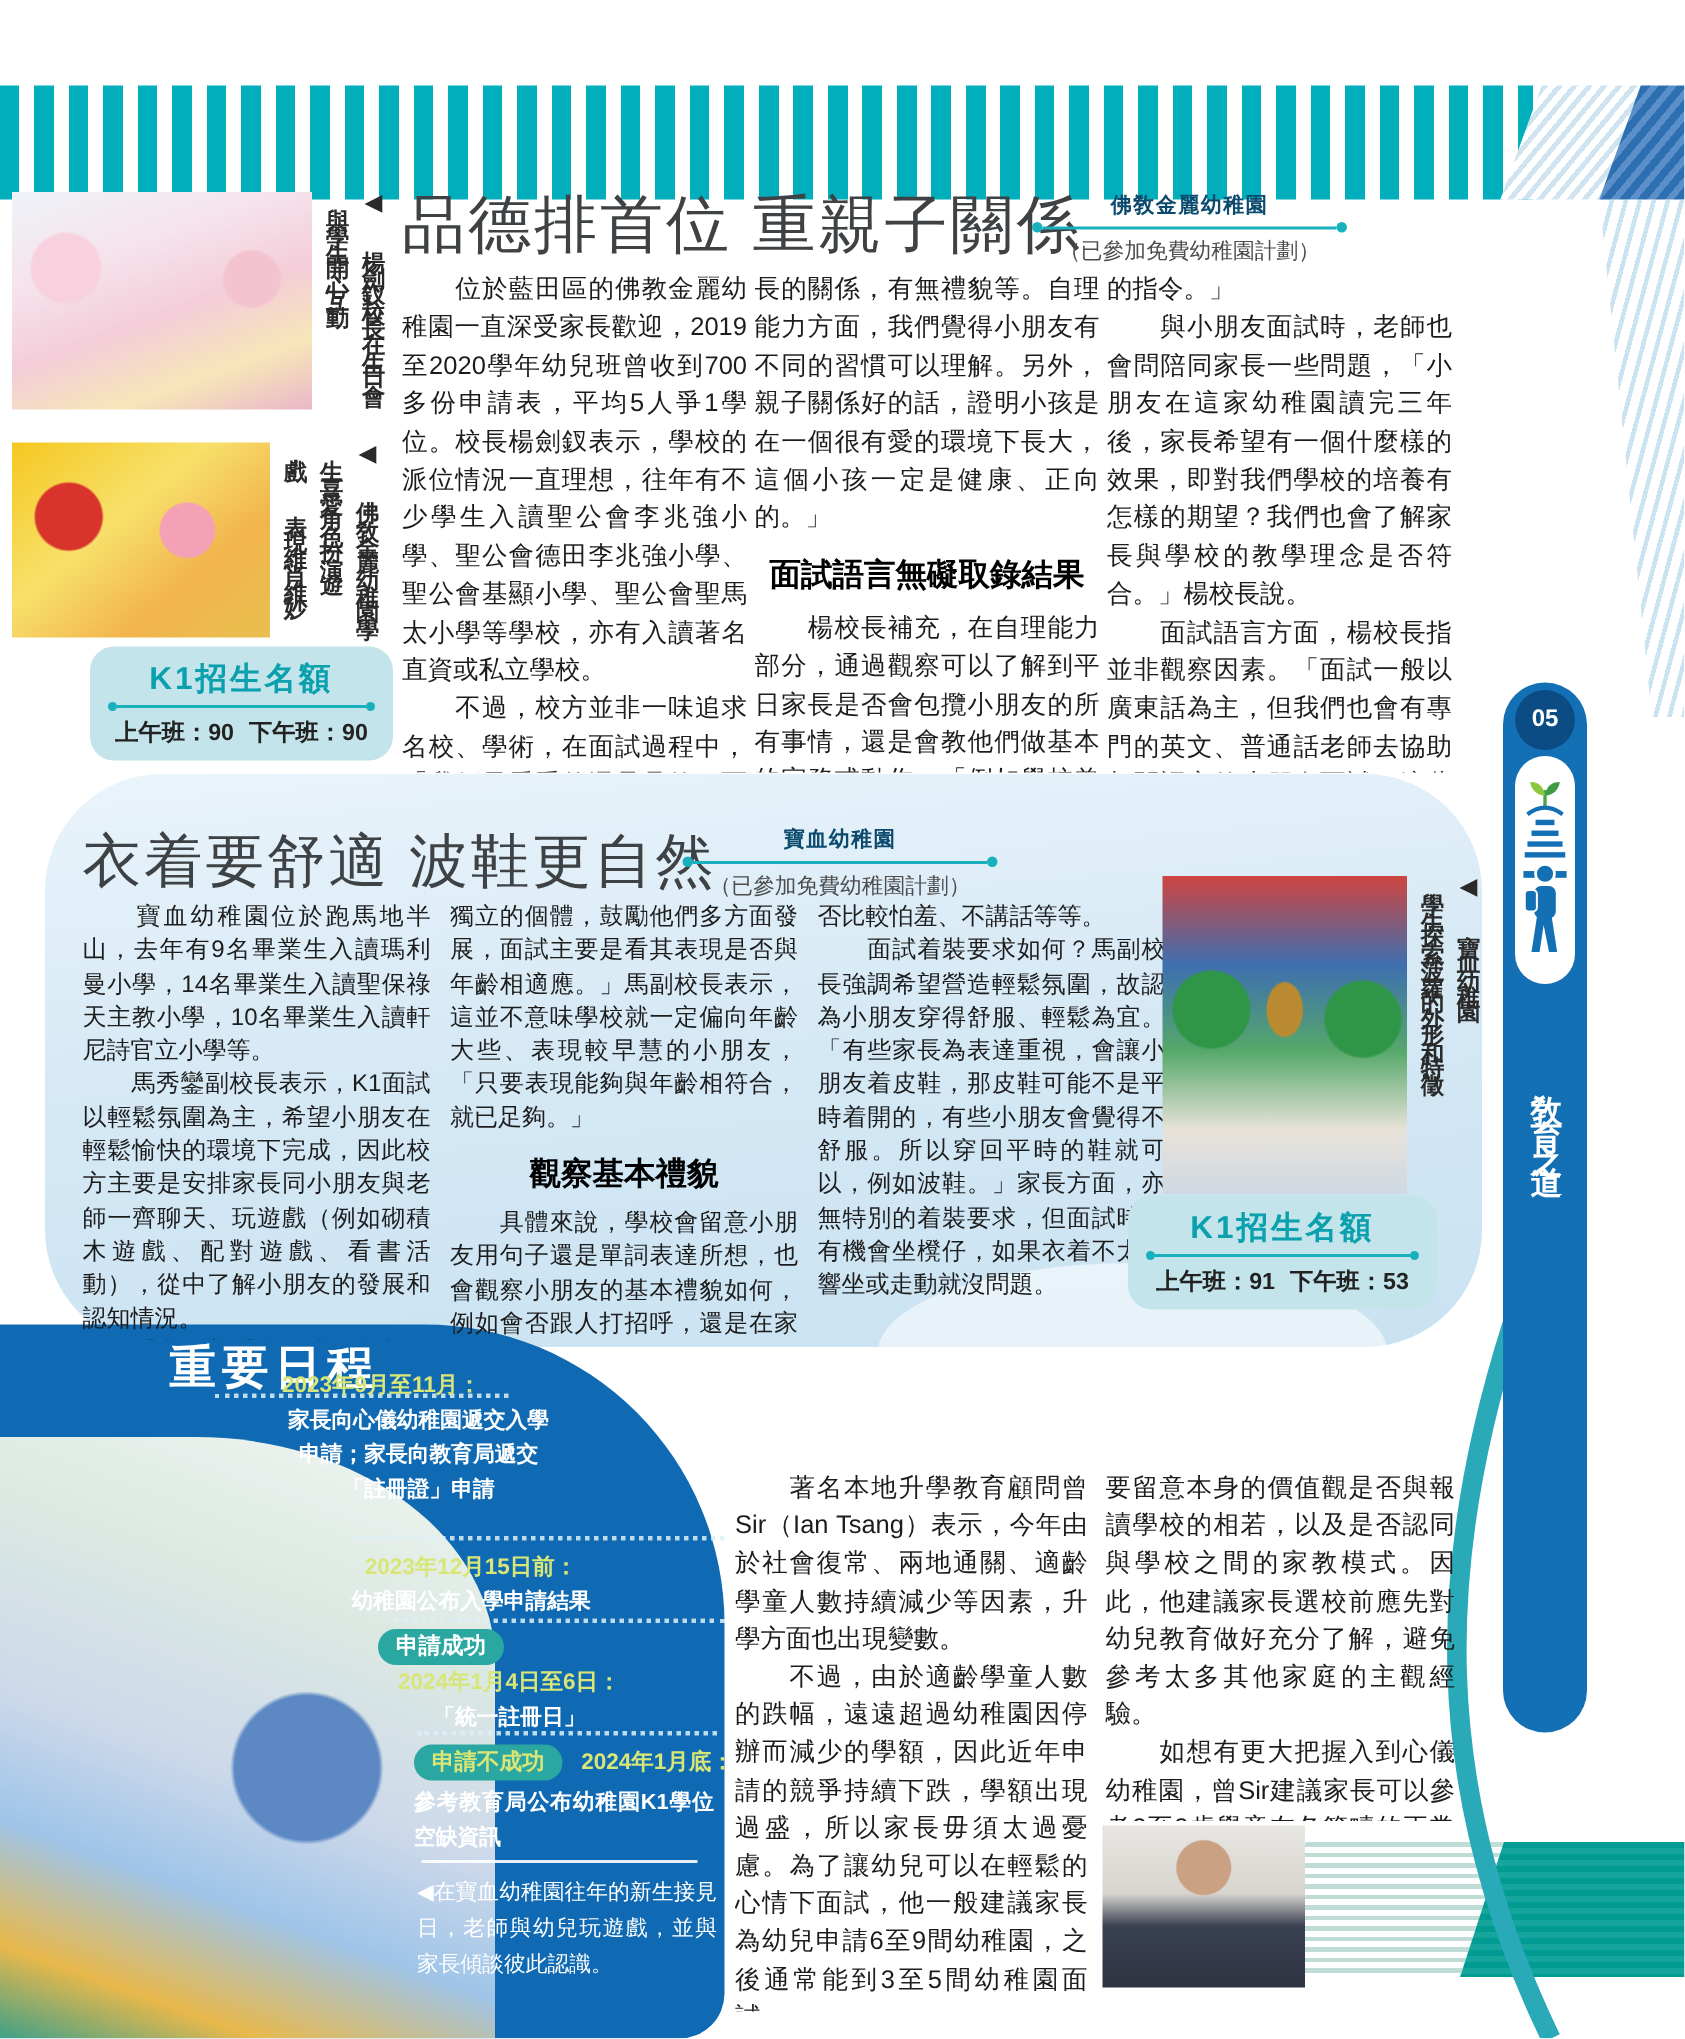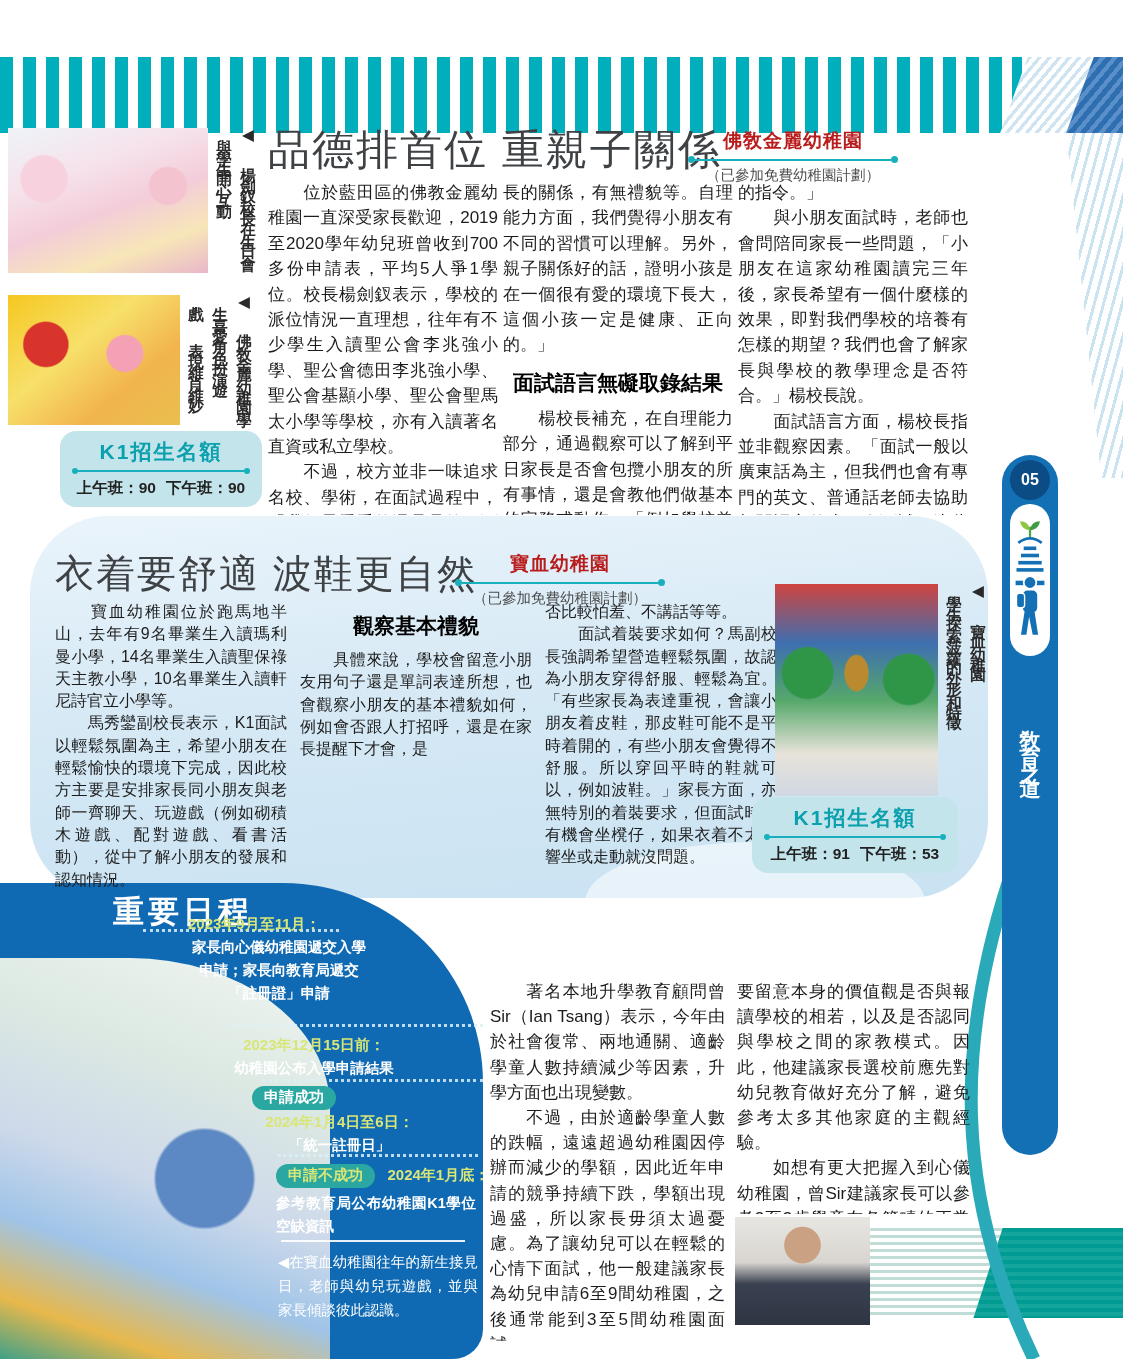--- a/index.html
+++ b/index.html
@@ -46,21 +46,21 @@
                 linear-gradient(200deg,#f2f6f4 0%,#dce9e2 30%,#cdd9ea 55%,#9fc4e8 72%,#e8b84b 88%,#3fa089 100%);}
   .photo5{left:735px;top:1217px;width:135px;height:108px;
      background:radial-gradient(circle at 50% 26%,#caa183 0 17%,transparent 18%),
                 linear-gradient(180deg,#e8e6e2 0%,#d8d5d0 42%,#3a4150 62%,#2e3442 100%);}
   
   .headline{position:absolute;color:#3f4245;font-weight:400;letter-spacing:2px;white-space:nowrap;}
   .h1a{left:268px;top:122px;font-size:42px;}
   .h2a{left:55px;top:547px;font-size:39px;}
   .h3a{left:488px;top:933px;font-size:38px;}
   .school-tag{position:absolute;width:210px;text-align:center;}
-  .school-name{color:#b91c1c;font-weight:bold;font-size:19px;letter-spacing:1px;}
+  .school-name{color:#0c4a6e;font-weight:bold;font-size:14px;letter-spacing:1px;}
   .tag-line{display:flex;align-items:center;margin:2px 0 3px;}
   .tag-line i{width:7px;height:7px;border-radius:50%;background:#19b0bd;}
   .tag-line b{flex:1;height:2px;background:#19b0bd;}
   .school-note{color:#4c4c4c;font-size:14.5px;}
   
   .col{position:absolute;width:230px;overflow:hidden;}
   .coltext{white-space:pre-wrap;text-align:justify;color:#1c1c1c;}
   .a1 .coltext{font-size:17px;line-height:25.4px;}
   .a2 .coltext{font-size:16px;line-height:22.3px;}
   .a3 .coltext{font-size:17px;line-height:25.2px;}
@@ -171,20 +171,21 @@
       </div>
     <div class="school-note">（已參加免費幼稚園計劃）</div>
   </div>
 
   <div class="col a2" style="left:55px;top:601px;width:232px;height:292px;">
     <div class="coltext">　　寶血幼稚園位於跑馬地半山，去年有9名畢業生入讀瑪利曼小學，14名畢業生入讀聖保祿天主教小學，10名畢業生入讀軒尼詩官立小學等。
 　　馬秀鑾副校長表示，K1面試以輕鬆氛圍為主，希望小朋友在輕鬆愉快的環境下完成，因此校方主要是安排家長同小朋友與老師一齊聊天、玩遊戲（例如砌積木遊戲、配對遊戲、看書活動），從中了解小朋友的發展和認知情況。
 　　「我們尊重每個小朋友都是一個</div>
   </div>
   <div class="col a2" style="left:300px;top:601px;width:232px;height:292px;">
+    <div class="coltext">獨立的個體，鼓勵他們多方面發展，面試主要是看其表現是否與年齡相適應。」馬副校長表示，這並不意味學校就一定偏向年齡大些、表現較早慧的小朋友，「只要表現能夠與年齡相符合，就已足夠。」</div>
     <div class="subhead">觀察基本禮貌</div>
     <div class="coltext">　　具體來說，學校會留意小朋友用句子還是單詞表達所想，也會觀察小朋友的基本禮貌如何，例如會否跟人打招呼，還是在家長提醒下才會，是</div>
   </div>
   <div class="col a2" style="left:545px;top:601px;width:232px;height:292px;">
     <div class="coltext">否比較怕羞、不講話等等。
 　　面試着裝要求如何？馬副校長強調希望營造輕鬆氛圍，故認為小朋友穿得舒服、輕鬆為宜。「有些家長為表達重視，會讓小朋友着皮鞋，那皮鞋可能不是平時着開的，有些小朋友會覺得不舒服。所以穿回平時的鞋就可以，例如波鞋。」家長方面，亦無特別的着裝要求，但面試時會有機會坐櫈仔，如果衣着不太影響坐或走動就沒問題。</div>
   </div>
 
   <div class="photo photo3"></div>
   <div class="vcaption" style="left:942px;top:582px;">◀寶血幼稚園

